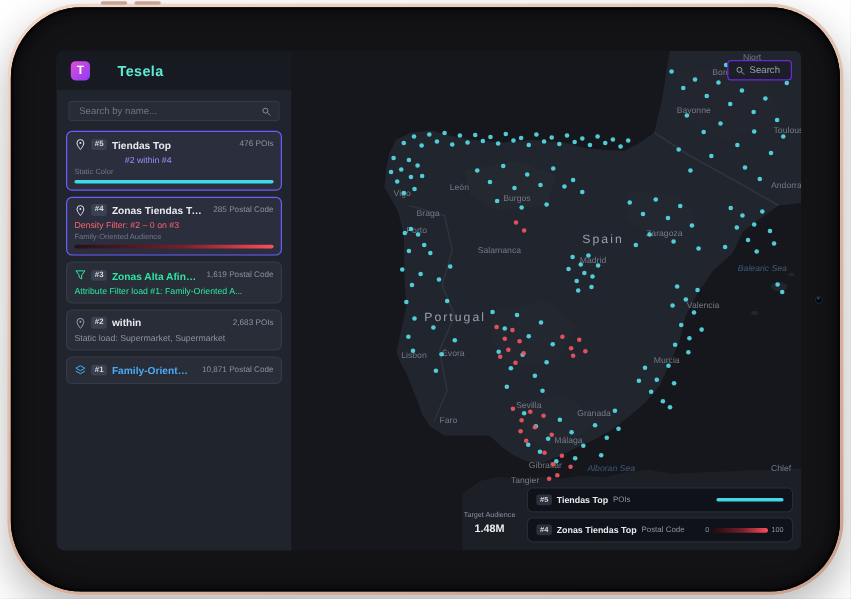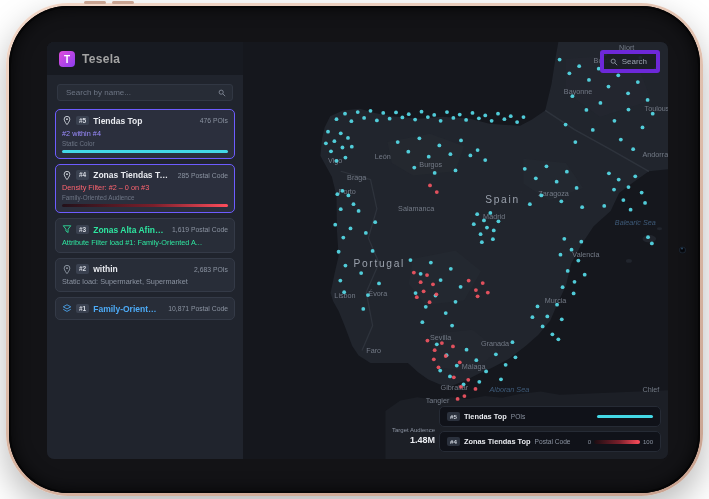--- a/index.html
+++ b/index.html
@@ -19,64 +19,64 @@
 
   
   .screen{position:absolute;left:38px;top:36px;right:32px;bottom:34px;border-radius:7px;background:#14161c;
     overflow:hidden;display:flex;}
 
   
   .sidebar{width:196px;background:#20242d;display:flex;flex-direction:column;flex-shrink:0;}
   .sb-header{background:#171a21;padding:9px 12px 8px;display:flex;align-items:center;gap:7px;}
   .logo-mark{width:16px;height:16px;border-radius:4px;background:linear-gradient(135deg,#e14ddb,#8b3df0);
     color:#fff;font-size:10px;font-weight:bold;display:flex;align-items:center;justify-content:center;}
-  .logo-text{color:#a3a3a3;font-size:12px;font-weight:700;letter-spacing:.3px;}
+  .logo-text{color:#5eead4;font-size:12px;font-weight:700;letter-spacing:.3px;margin-left:16px;}
   .sb-search{margin:9px 10px 7px;background:#272c36;border:1px solid #313743;border-radius:3px;height:17px;
     display:flex;align-items:center;padding:0 6px;gap:20px;}
   .sb-search input{flex:1;background:transparent;border:none;outline:none;color:#aab1bd;font-size:8px;
     font-family:"Liberation Sans",sans-serif;min-width:0;}
   .sb-search input::placeholder{color:#6d7584;}
   .layers{padding:1px 8px 8px;display:flex;flex-direction:column;gap:5px;overflow:hidden;}
   .layer-card{background:#282d38;border:1px solid #343a47;border-radius:5px;padding:5px 6px 5px;}
   .layer-card.sel{border-color:#6d5cff;background:#2b2f3d;}
   .lrow{display:flex;align-items:center;gap:4px;}
   .licon{width:10px;height:11px;flex-shrink:0;display:flex;align-items:center;}
   .licon svg{width:10px;height:11px;display:block;}
   .lbadge{background:#3a4150;color:#d7dbe3;font-size:6.5px;font-weight:700;padding:1px 3px;border-radius:2px;line-height:1.2;}
   .lname{font-size:8.5px;font-weight:700;color:#e8eaef;white-space:nowrap;overflow:hidden;text-overflow:ellipsis;}
   .lname.c-green{color:#2ee6a0;} .lname.c-blue{color:#4dabf7;}
   .lcount{margin-left:auto;font-size:6.8px;color:#8b93a1;white-space:nowrap;padding-left:4px;}
   .lsub{font-size:7.3px;margin-top:2.5px;white-space:nowrap;overflow:hidden;text-overflow:ellipsis;}
-  .c-violet{color:#9b8cff;} .c-red{color:#ff6470;} .c-green2{color:#2ee6a0;} .c-gray{color:#8b93a1;}
+  .c-violet{color:#9b8cff;margin-left:42px;} .c-red{color:#ff6470;} .c-green2{color:#2ee6a0;} .c-gray{color:#8b93a1;}
   .ltag{font-size:6.3px;color:#6e7686;margin-top:2px;}
   .lbar{height:3px;border-radius:2px;margin-top:3px;}
   .bar-cyan{background:#43d8e6;}
   .bar-grad{background:linear-gradient(90deg,#23111a,#7a1f2b 55%,#ff4d5c);}
 
   
   .map{flex:1;position:relative;background:#15171d;overflow:hidden;}
   .map svg.basemap{position:absolute;inset:0;width:100%;height:100%;}
   .lbl-city{font-size:1.7px;fill:#737a86;} 
   .lbl-country{font-size:2.4px;fill:#9ba2ad;letter-spacing:.4px;}
   .lbl-sea{font-size:1.7px;fill:#3e5a78;font-style:italic;}
-  .map-search{position:absolute;top:8px;right:8px;background:rgba(27,30,38,.94);border:4px solid #6d28d9;
+  .map-search{position:absolute;top:8px;right:8px;background:rgba(27,30,38,.94);border:1px solid #6d28d9;
     border-radius:3px;padding:3px 9px 3px 6px;display:flex;align-items:center;gap:4px;color:#9aa2af;font-size:8px;}
 
   
   .legend{position:absolute;right:7px;bottom:7px;width:222px;}
   .lg-card{background:rgba(16,18,24,.94);border:1px solid #262b35;border-radius:5px;padding:5px 7px;
     display:flex;align-items:center;gap:4px;margin-top:4px;}
   .lg-badge{background:#2b313d;color:#cfd4dd;font-size:6.2px;font-weight:700;padding:1px 3px;border-radius:2px;}
   .lg-name{color:#e8eaef;font-size:7.4px;font-weight:700;white-space:nowrap;}
   .lg-type{color:#8b93a1;font-size:6.6px;white-space:nowrap;}
   .lg-line{margin-left:auto;width:56px;height:3px;border-radius:2px;background:#43d8e6;}
   .lg-scale{margin-left:auto;display:flex;align-items:center;gap:3px;}
   .lg-min,.lg-max{color:#8b93a1;font-size:6px;}
   .lg-grad{width:46px;height:4px;border-radius:2px;background:linear-gradient(90deg,#1c0d12,#7a1f2b 55%,#ff4d5c);}
-  .lg-target{position:absolute;left:-58px;bottom:7px;width:54px;text-align:right;}
+  .lg-target{position:absolute;left:-58px;bottom:7px;width:54px;text-align:center;}
   .lg-target-label{color:#8b93a1;font-size:6px;line-height:1.25;}
   .lg-target-value{color:#eceef2;font-size:9px;font-weight:700;margin-top:1px;}
 
   .mag{width:8px;height:8px;flex-shrink:0;}
 </style>
 </head>
 <body>
 
 <div class="device-frame">
   <div class="side-btn btn1"></div>

